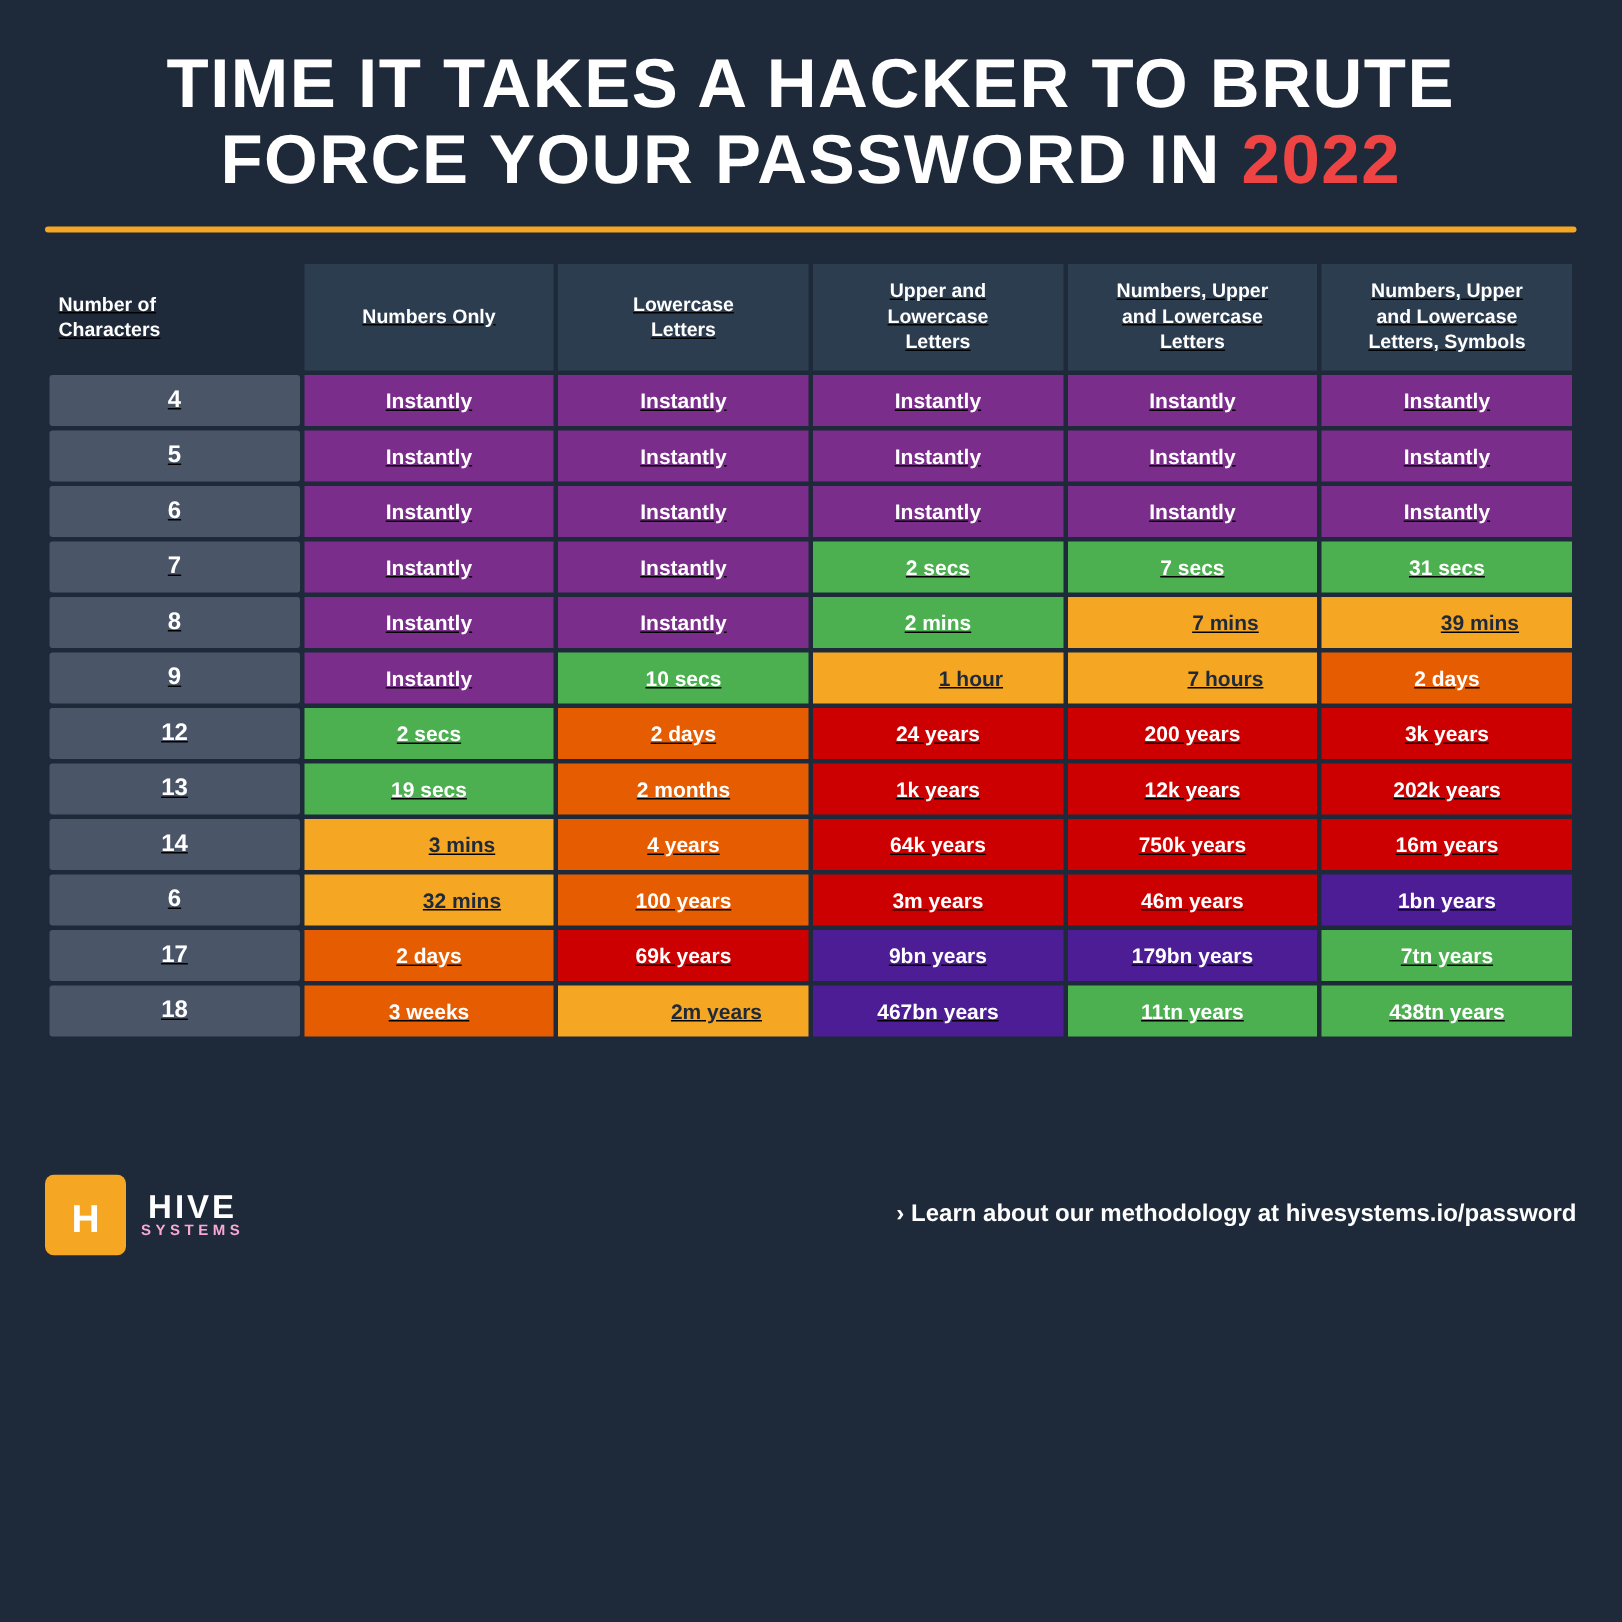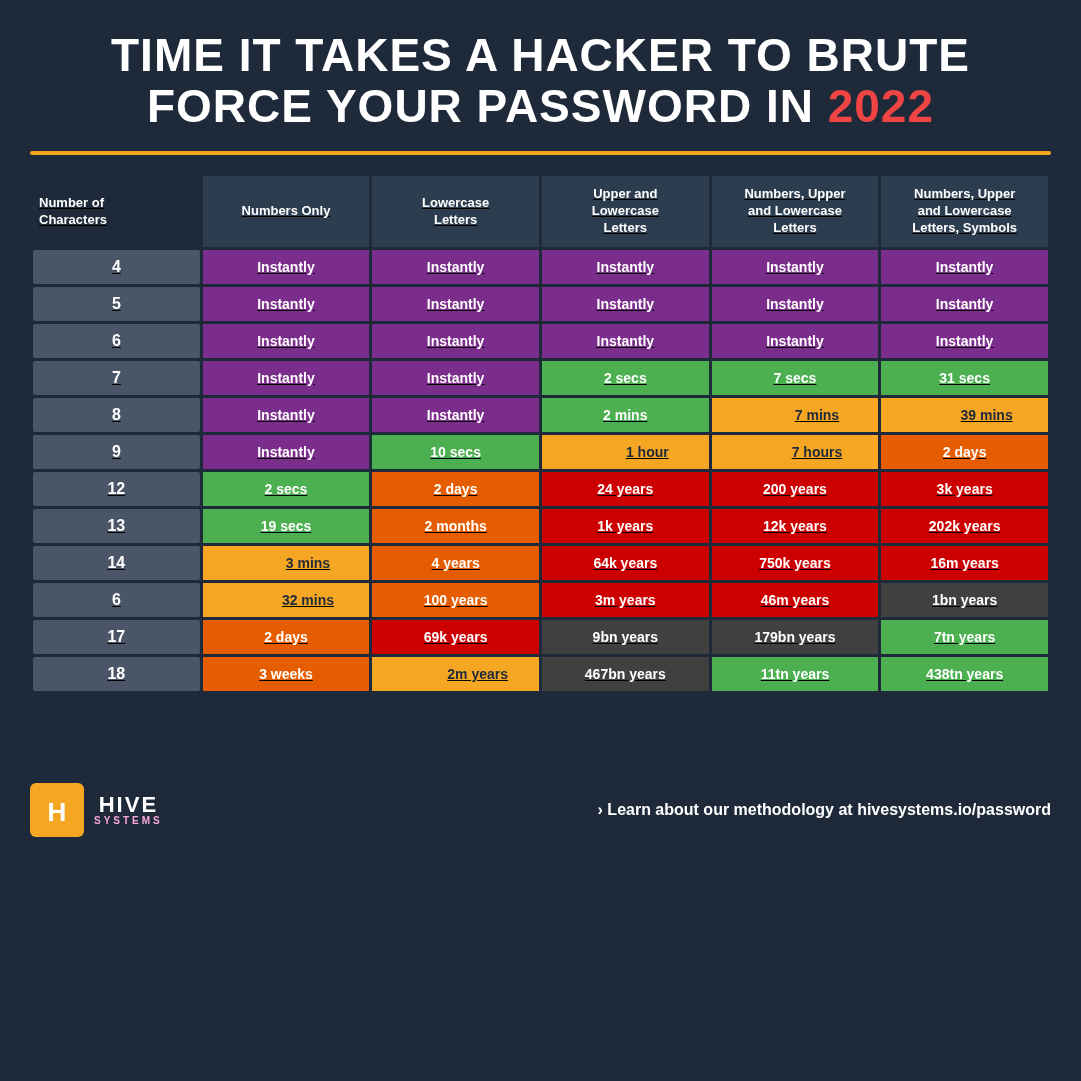--- a/index.html
+++ b/index.html
@@ -73,21 +73,21 @@
     td:first-child {
       background-color: #4a5568;
       font-size: 16px;
       font-weight: 800;
       border-radius: 2px;
     }
     .green { background-color: #4caf50; }
     .yellow { background-color: #f5a623; color: #1e2a3a; padding-left: 48px; }
     .orange { background-color: #e65c00; }
     .red { background-color: #cc0000; }
-    .dark-red { background-color: #404040; }
+    .dark-red { background-color: #4c1d95; }
     .purple { background-color: #7b2d8b; }
     .footer {
       display: flex;
       align-items: center;
       justify-content: space-between;
       margin-top: 14px;
       padding-top: 8px;
     }
     .logo-area {
       display: flex;

